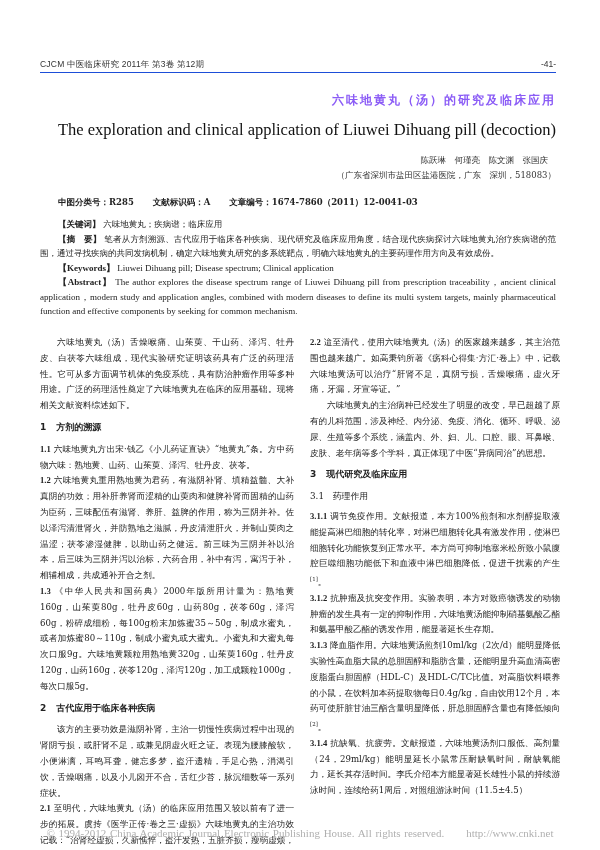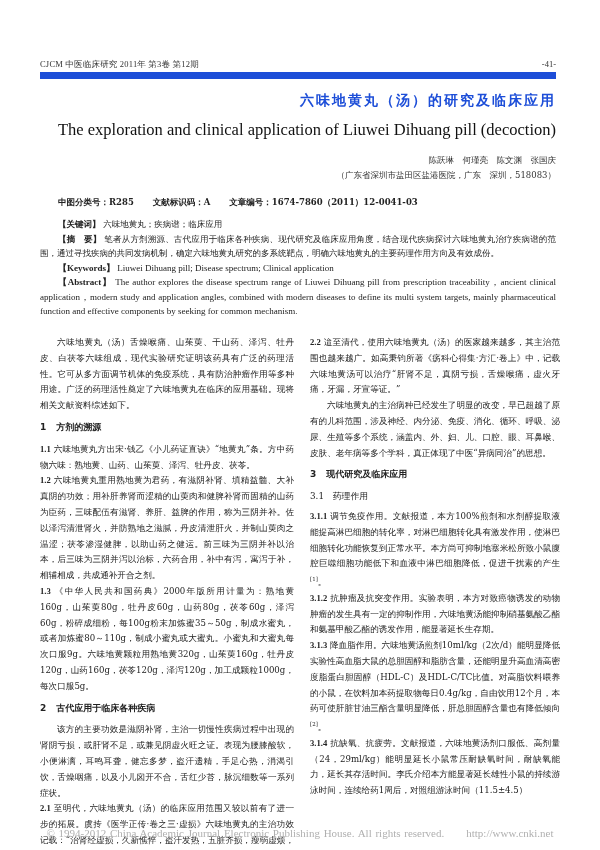--- a/index.html
+++ b/index.html
@@ -1,28 +1,28 @@
 <!DOCTYPE html>
 <html><head>
 <meta charset="utf-8">
 <style>
   html, body { margin: 0; padding: 0; background: #ffffff; }
   body { width: 600px; height: 850px; position: relative; overflow: hidden;
          font-family: "DejaVu Serif", "Liberation Serif", serif; color: #1a1a1a; }
   .page-header { position: absolute; left: 40px; top: 58px; width: 516px; height: 14px;
-                 border-bottom: 7px solid #1d4ed8; font-size: 8.5px; line-height: 12px;
-                 font-family: Liberation Serif, serif; color: #333; }
+                 border-bottom: 1px solid #1d4ed8; font-size: 8.5px; line-height: 12px;
+                 font-family: Liberation Sans, sans-serif; color: #333; }
   .page-header .journal { position: absolute; left: 0; top: 0; letter-spacing: 0.2px; }
   .page-header .pageno { position: absolute; right: 0; top: 0; }
   .title-cn { position: absolute; left: 40px; width: 516px; top: 92px; text-align: right;
-              font-size: 14px; font-weight: bold; letter-spacing: 2px;
-              font-family: "DejaVu Sans", sans-serif; color: #1d4ed8; }
+              font-size: 12px; font-weight: bold; letter-spacing: 2px;
+              font-family: "DejaVu Sans", sans-serif; color: #8b5cf6; }
   .title-en { position: absolute; left: 40px; width: 516px; top: 120px; text-align: right;
               font-size: 16.5px; font-family: "Liberation Serif", serif; color: #111; white-space: nowrap; }
-  .authors { position: absolute; right: 44px; top: 155px; font-size: 8.5px; color: #333; word-spacing: 6px; font-family: Liberation Mono, monospace; }
+  .authors { position: absolute; right: 52px; top: 155px; font-size: 8.5px; color: #333; word-spacing: 6px; font-family: Liberation Mono, monospace; }
   .affil { position: absolute; right: 44px; top: 170px; font-size: 8.5px; color: #333; }
   .classline { position: absolute; left: 58px; top: 197px; font-size: 8.5px; font-weight: bold; color: #222; white-space: nowrap; }
   .classline span { margin-right: 16px; }
   .abstract-block { position: absolute; left: 40px; width: 516px; top: 217px; font-size: 8.5px; line-height: 14.5px; color: #222; }
   .abstract-block p { margin: 0; text-indent: 18px; text-align: justify; }
   .abstract-block .tag { font-weight: bold; }
   .abstract-block .en { font-family: "Liberation Serif", serif; font-size: 9px; line-height: 14.5px; }
   .col { position: absolute; top: 335px; width: 254px; font-size: 8.6px; line-height: 15.8px; color: #222; text-align: justify; }
   .col.left { left: 40px; }
   .col.right { left: 310px; width: 250px; }

